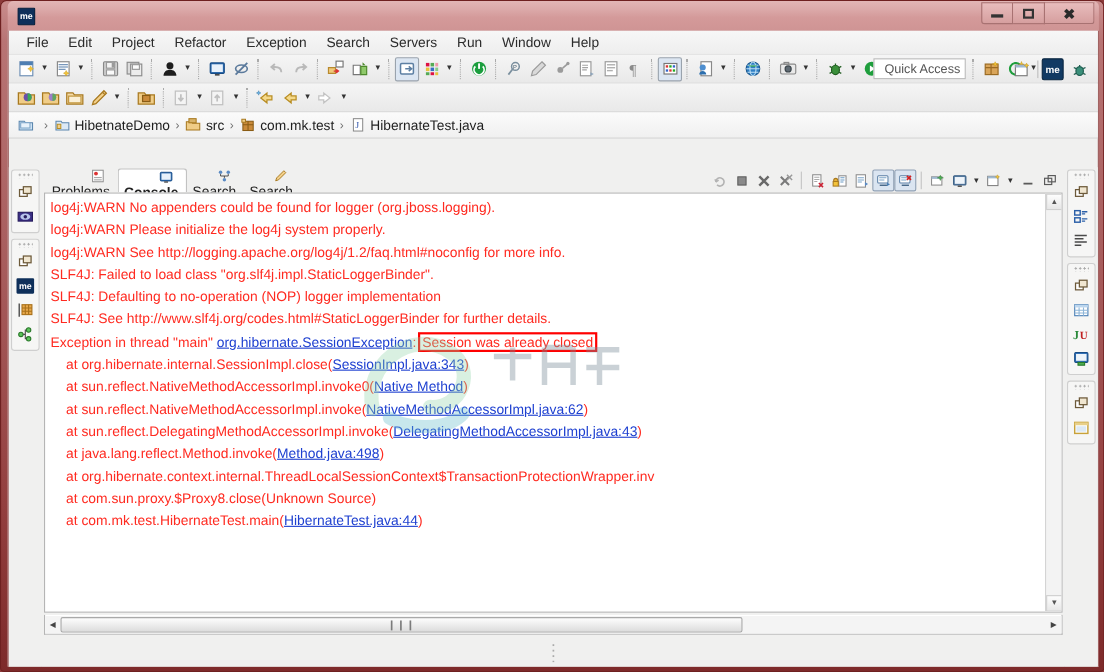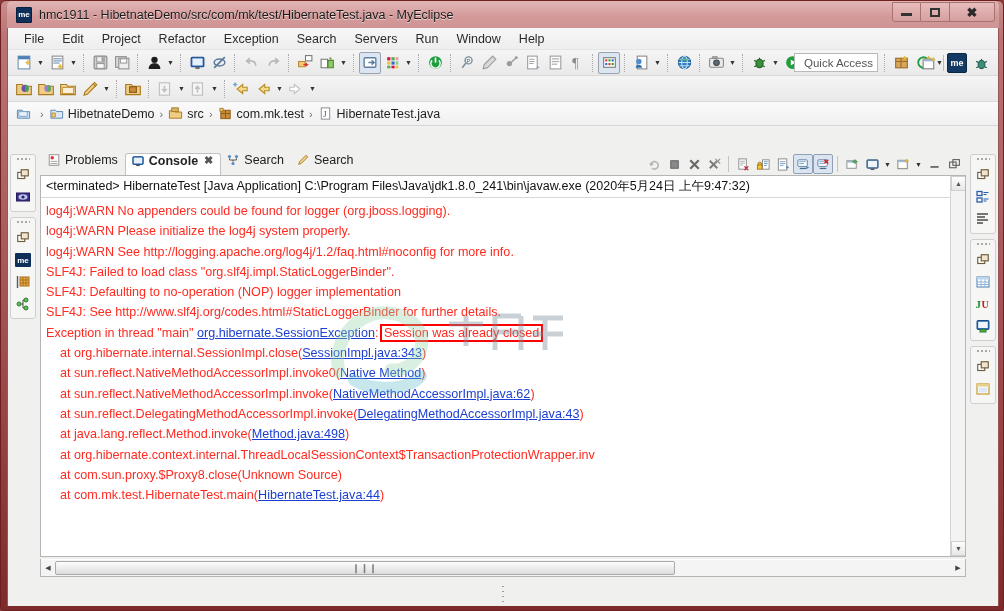--- a/index.html
+++ b/index.html
@@ -168,23 +168,24 @@
     flex: 1; margin: 0 0 0 0;
     display: flex; flex-direction: column;
     background: #f0f0ef;
   }
   #tabrow {
     height: 23px; display: flex; align-items: flex-end;
     padding-left: 4px;
     position: relative;
   }
   .vtab {
-    display: flex; align-items: flex-start; height: 22px;
+    display: flex; align-items: flex-end; height: 22px;
     padding: 0 7px 0 5px; font-size: 12.5px; color: #222;
     white-space: nowrap;
+    flex-direction: column;
   }
   .vtab.active {
     background: #fff;
     border: 1px solid #c2c2c2; border-bottom: none;
     border-radius: 3px 3px 0 0;
     font-weight: bold;
   }
   .vtab-ico { margin-right: 4px; display: flex; }
   .tab-close { margin-left: 6px; font-size: 11px; color: #555; }
   #tab-toolbar {
@@ -281,21 +282,20 @@
   }
 </style>
 </head>
 <body>
 
 <div id="window-frame">
   <div id="frame-inner">
 
     <div id="titlebar">
       <div id="title-icon">me</div>
-      <div id="title-text">hmc1911 - HibetnateDemo/src/com/mk/test/HibernateTest.java - MyEclipse</div>
       <div id="win-buttons">
         <div class="win-btn">
             <div class="glyph-min"></div>
           </div>
         <div class="win-btn">
             <div class="glyph-max"></div>
           </div>
         <div class="win-btn close">
             <span class="glyph-close">✖</span>
           </div>
@@ -888,21 +888,20 @@
               <div class="ct-btn">
                 <svg width="13" height="13" viewBox="0 0 16 16">
                     <rect x="2" y="5" width="8" height="7" fill="none" stroke="#5a5a5a" stroke-width="1.3"></rect>
                     <rect x="6" y="2" width="8" height="7" fill="none" stroke="#5a5a5a" stroke-width="1.3"></rect>
                   </svg>
               </div>
             </div>
           </div>
 
           <div id="console-body">
-            <div id="terminated-line">&lt;terminated&gt; HibernateTest [Java Application] C:\Program Files\Java\jdk1.8.0_241\bin\javaw.exe (2020年5月24日 上午9:47:32)</div>
             <div id="console-text"><div class="ln"><span>log4j:WARN No appenders could be found for logger (org.jboss.logging).</span></div><div class="ln"><span>log4j:WARN Please initialize the log4j system properly.</span></div><div class="ln"><span>log4j:WARN See http://logging.apache.org/log4j/1.2/faq.html#noconfig for more info.</span></div><div class="ln"><span>SLF4J: Failed to load class "org.slf4j.impl.StaticLoggerBinder".</span></div><div class="ln"><span>SLF4J: Defaulting to no-operation (NOP) logger implementation</span></div><div class="ln"><span>SLF4J: See http://www.slf4j.org/codes.html#StaticLoggerBinder for further details.</span></div><div class="ln"><span>Exception in thread "main" </span><span class="lnk">org.hibernate.SessionException</span><span>: </span><span class="hl-box" style="border-color: rgb(255, 0, 0);">Session was already closed</span></div><div class="ln"><span>    at org.hibernate.internal.SessionImpl.close(</span><span class="lnk">SessionImpl.java:343</span><span>)</span></div><div class="ln"><span>    at sun.reflect.NativeMethodAccessorImpl.invoke0(</span><span class="lnk">Native Method</span><span>)</span></div><div class="ln"><span>    at sun.reflect.NativeMethodAccessorImpl.invoke(</span><span class="lnk">NativeMethodAccessorImpl.java:62</span><span>)</span></div><div class="ln"><span>    at sun.reflect.DelegatingMethodAccessorImpl.invoke(</span><span class="lnk">DelegatingMethodAccessorImpl.java:43</span><span>)</span></div><div class="ln"><span>    at java.lang.reflect.Method.invoke(</span><span class="lnk">Method.java:498</span><span>)</span></div><div class="ln"><span>    at org.hibernate.context.internal.ThreadLocalSessionContext$TransactionProtectionWrapper.inv</span></div><div class="ln"><span>    at com.sun.proxy.$Proxy8.close(Unknown Source)</span></div><div class="ln"><span>    at com.mk.test.HibernateTest.main(</span><span class="lnk">HibernateTest.java:44</span><span>)</span></div></div>
 
             <svg id="watermark" viewBox="0 0 290 130">
               <path d="M40 100 C30 60, 75 25, 110 48 C135 64, 120 100, 92 98" fill="none" stroke="#8fd4a8" stroke-width="13" stroke-linecap="round" opacity=".85"></path>
               <path d="M55 108 C70 118, 108 120, 122 104" fill="none" stroke="#5fb8c8" stroke-width="12" stroke-linecap="round" opacity=".85"></path>
               <g fill="none" stroke="#7d8f9a" stroke-width="5">
                 <path d="M150 52 l34 0 M167 44 l0 30"></path>
                 <path d="M196 44 l0 34 M196 44 l26 0 M196 60 l26 0 M222 44 l0 34"></path>
                 <path d="M234 46 l30 0 M234 62 l30 0 M246 46 l0 32"></path>
               </g>

